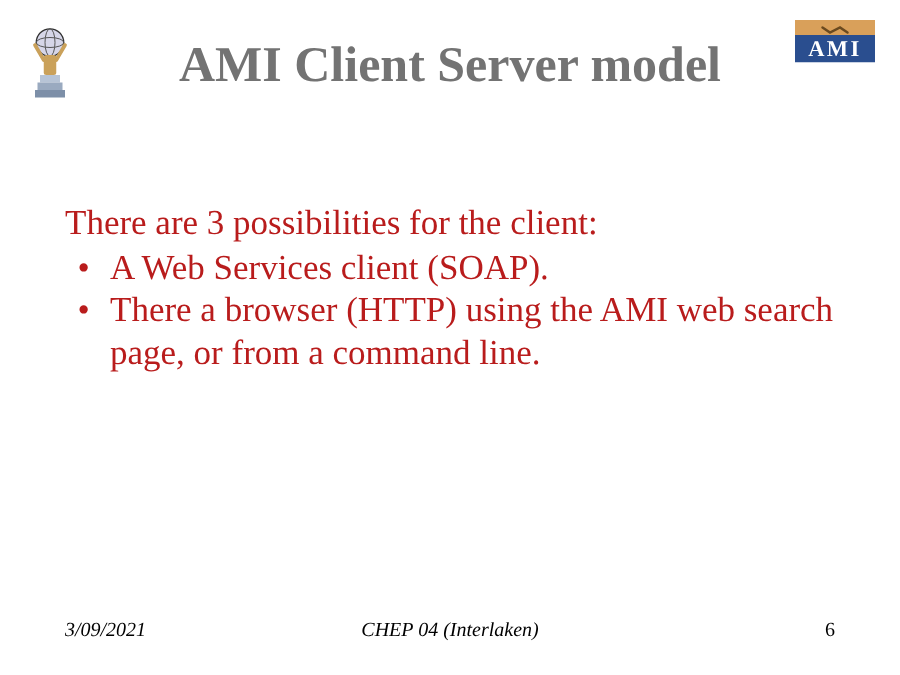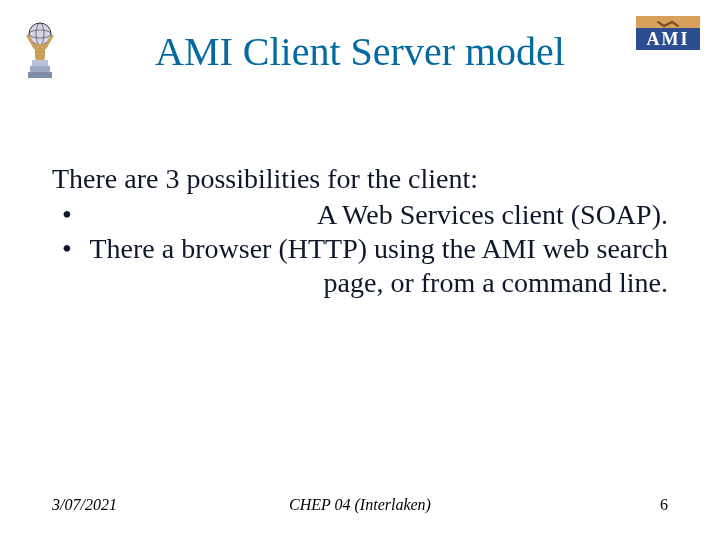--- a/index.html
+++ b/index.html
@@ -18,54 +18,53 @@
     position: relative;
     box-sizing: border-box;
   }
   .title {
     position: absolute;
     top: 28px;
     left: 0;
     right: 0;
     text-align: center;
     font-size: 40px;
-    color: #0369a1;
-    font-weight: 400;
+    color: #737373;
+    font-weight: 700;
   }
   .logo-left {
     position: absolute;
     top: 18px;
     left: 22px;
     width: 36px;
     height: 70px;
   }
   .logo-right {
     position: absolute;
     top: 16px;
     right: 20px;
     width: 64px;
     height: 34px;
   }
   .body {
     position: absolute;
     top: 162px;
     left: 52px;
     right: 52px;
-    color: #0f172a;
+    color: #b91c1c;
     font-size: 28px;
     line-height: 1.22;
   }
   .intro {
     margin: 0 0 2px 0;
   }
   .bullets {
     list-style: none;
     padding: 0;
     margin: 0;
-    text-align: right;
   }
   .bullets li {
     position: relative;
     padding-left: 36px;
     margin: 0;
   }
   .bullets li::before {
     content: "•";
     position: absolute;
     left: 10px;
@@ -151,18 +150,18 @@
 
   <div class="body">
     <p class="intro">There are 3 possibilities for the client:</p>
     <ul class="bullets">
       <li>A Web Services client (SOAP).</li>
       <li>There a browser (HTTP) using the AMI web search page, or from a command line.</li>
     </ul>
   </div>
 
   <div class="footer">
-    <span class="footer-left">3/07/2021</span>
+    <span class="footer-left">3/09/2021</span>
     <span class="footer-center">CHEP 04 (Interlaken)</span>
     <span class="footer-right">6</span>
   </div>
 
 </div>
 
 </body></html>

